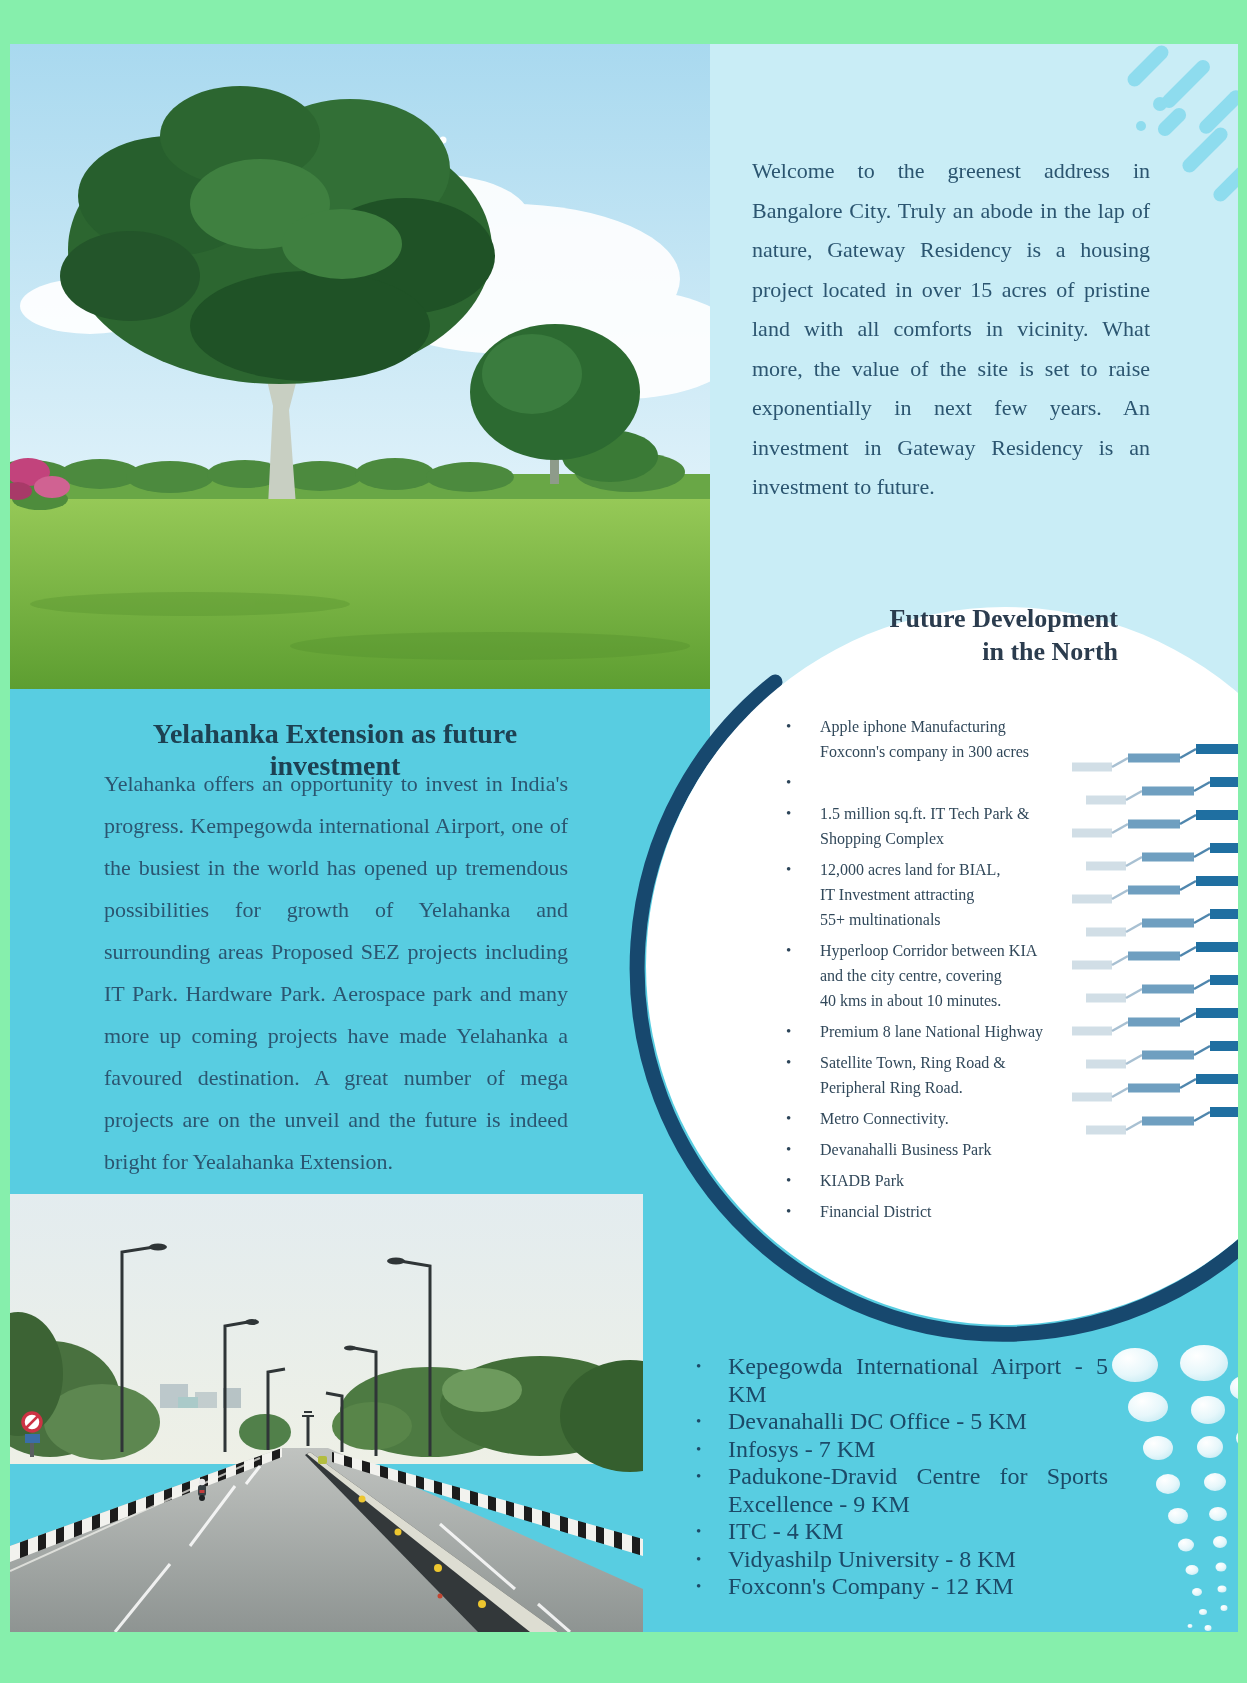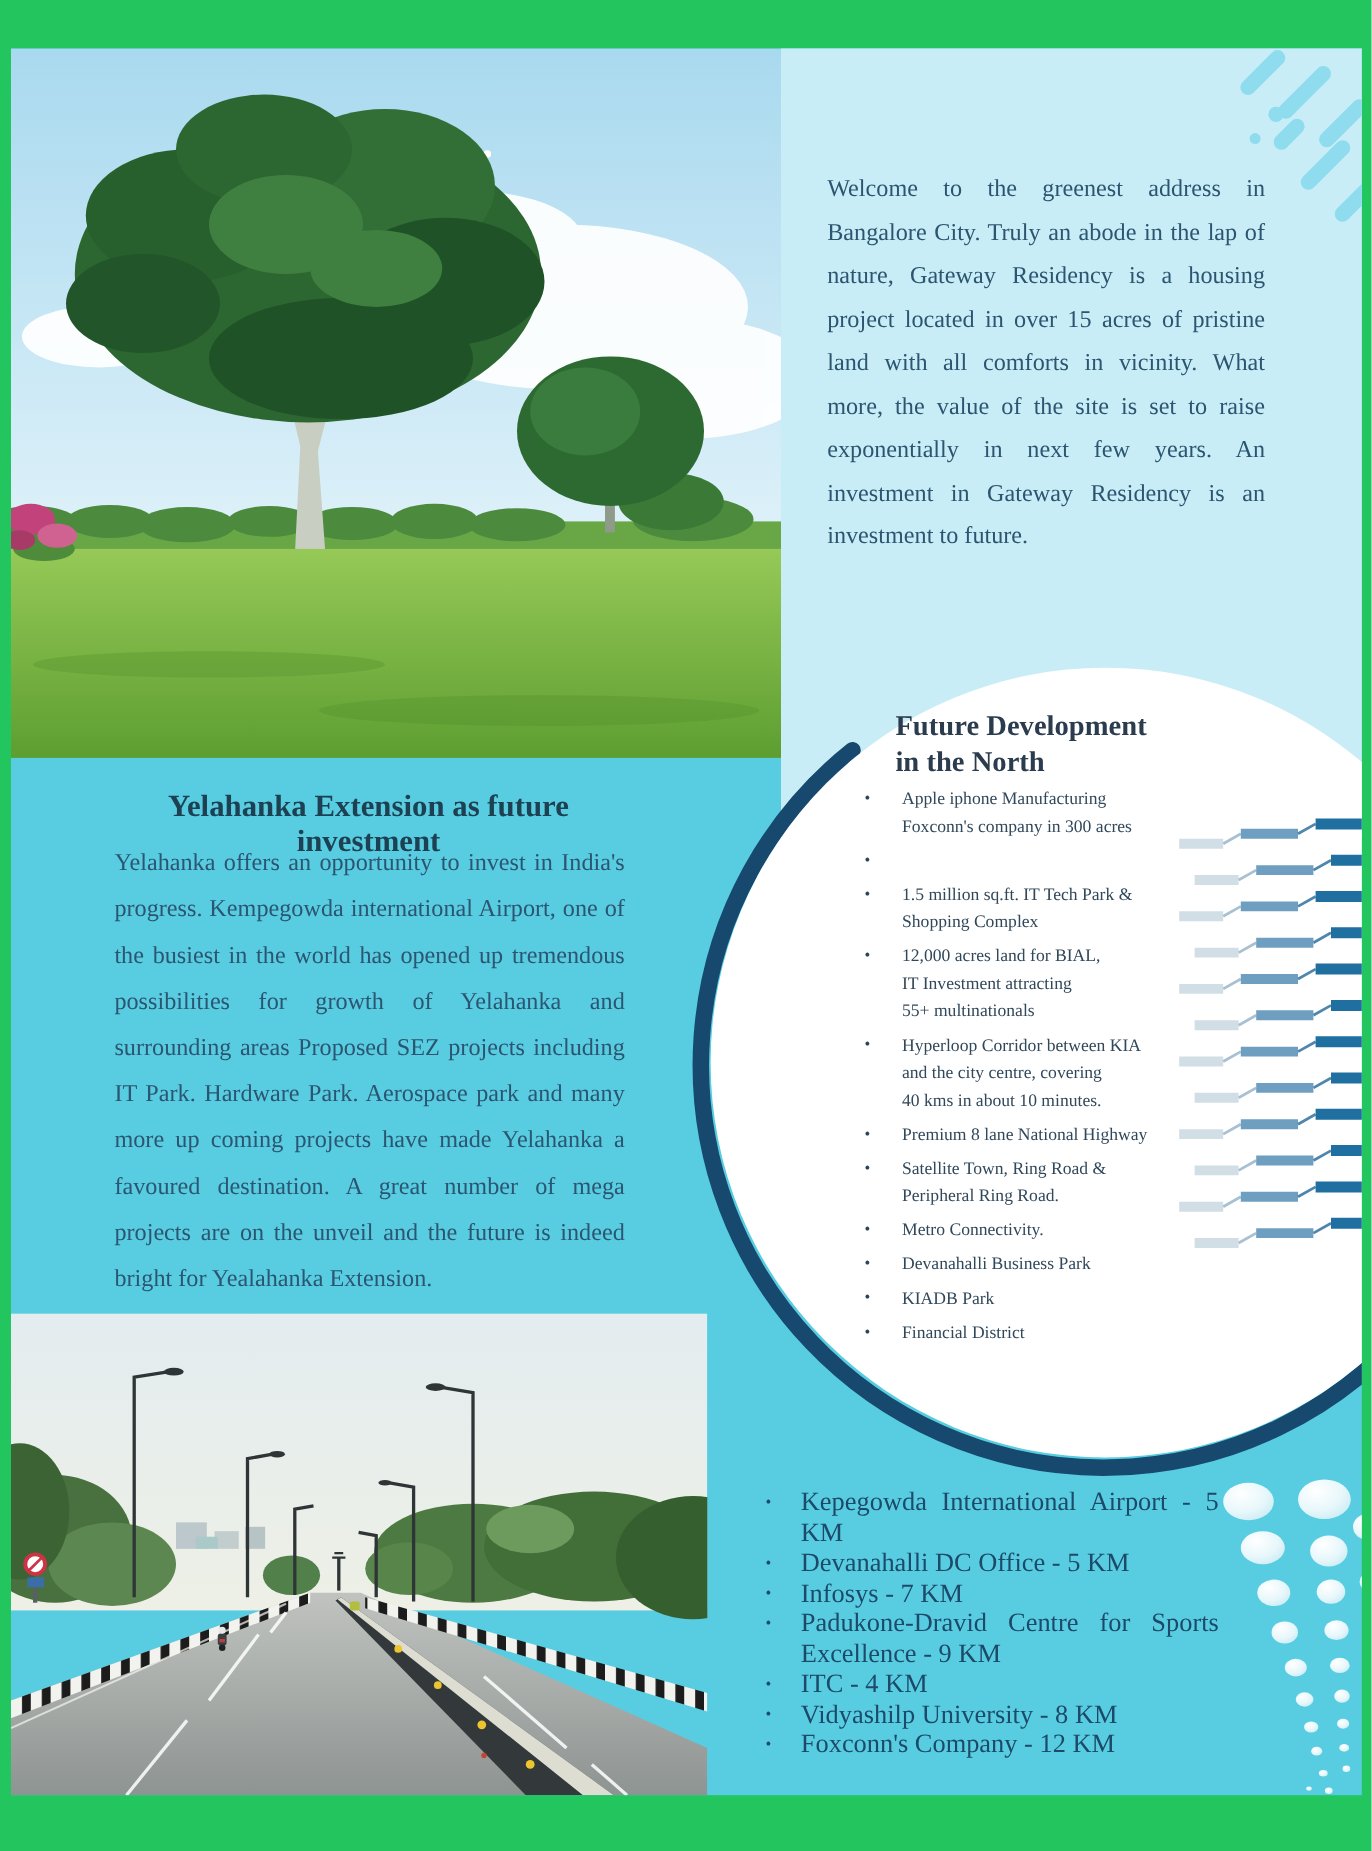--- a/index.html
+++ b/index.html
@@ -1,35 +1,35 @@
 <!DOCTYPE html>
 <html><head>
 <meta charset="utf-8">
 <style>
   html,body{margin:0;padding:0;background:#ffffff;}
-  #page{position:relative;width:1247px;height:1683px;background:#22c55e;overflow:hidden;
+  #page{position:relative;width:1247px;height:1683px;background:#86efac;overflow:hidden;
         font-family:"Liberation Serif","DejaVu Serif",serif;}
   .abs{position:absolute;}
   
   #bg-turquoise{left:10px;top:44px;width:1228px;height:1588px;background:#58cde1;}
   #panel-lightblue{left:710px;top:44px;width:528px;height:718px;background:#c9edf6;}
   
   #tree-photo{left:10px;top:44px;width:700px;height:645px;}
   #highway-photo{left:10px;top:1194px;width:633px;height:438px;}
   
   #deco{left:0;top:0;width:1247px;height:1683px;pointer-events:none;}
   
   #welcome{left:752px;top:151px;width:398px;font-size:22px;line-height:39.5px;
            color:#2b5570;text-align:justify;}
   #yel-heading{left:102px;top:718px;width:466px;font-size:28px;font-weight:bold;
                color:#1d4152;text-align:center;}
   #yel-para{left:104px;top:763px;width:464px;font-size:22px;line-height:42px;
             color:#2b5570;text-align:justify;}
-  #fd-title{left:814px;top:602px;width:360px;text-align:left;font-weight:bold;
-            font-size:26px;line-height:33px;color:#2b3c4e;margin-top:41px;}
+  #fd-title{left:758px;top:602px;width:360px;text-align:right;font-weight:bold;
+            font-size:26px;line-height:33px;color:#2b3c4e;}
   #fd-list{left:786px;top:714px;width:440px;}
   .fd-item{display:flex;margin-bottom:6px;}
   .fd-item .li-dot{flex:0 0 34px;font-size:15px;line-height:25px;color:#2c4458;}
   .fd-item .li-text{font-size:16px;line-height:25px;color:#31485a;white-space:pre-line;}
   #lm-list{left:696px;top:1353px;width:412px;}
   .lm-item{display:flex;}
   .lm-item .li-dot{flex:0 0 32px;font-size:15px;line-height:27.5px;color:#1c4a68;}
   .lm-item .li-text{width:380px;font-size:24px;line-height:27.5px;color:#1c4a68;
                     text-align:justify;}
 </style>

